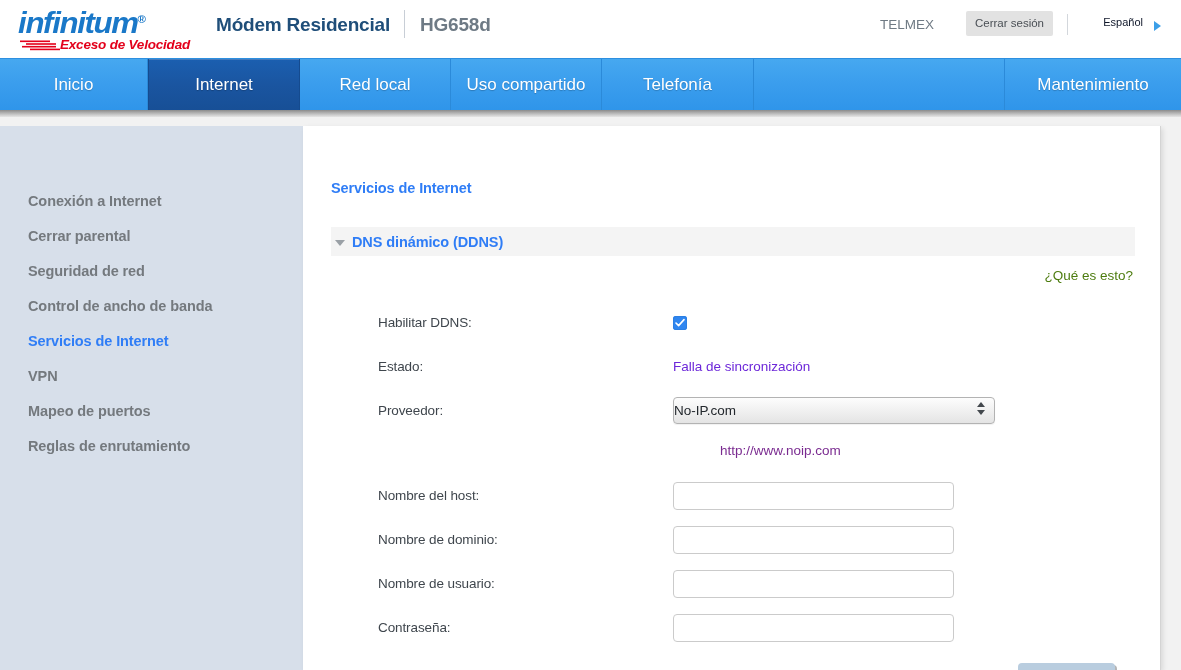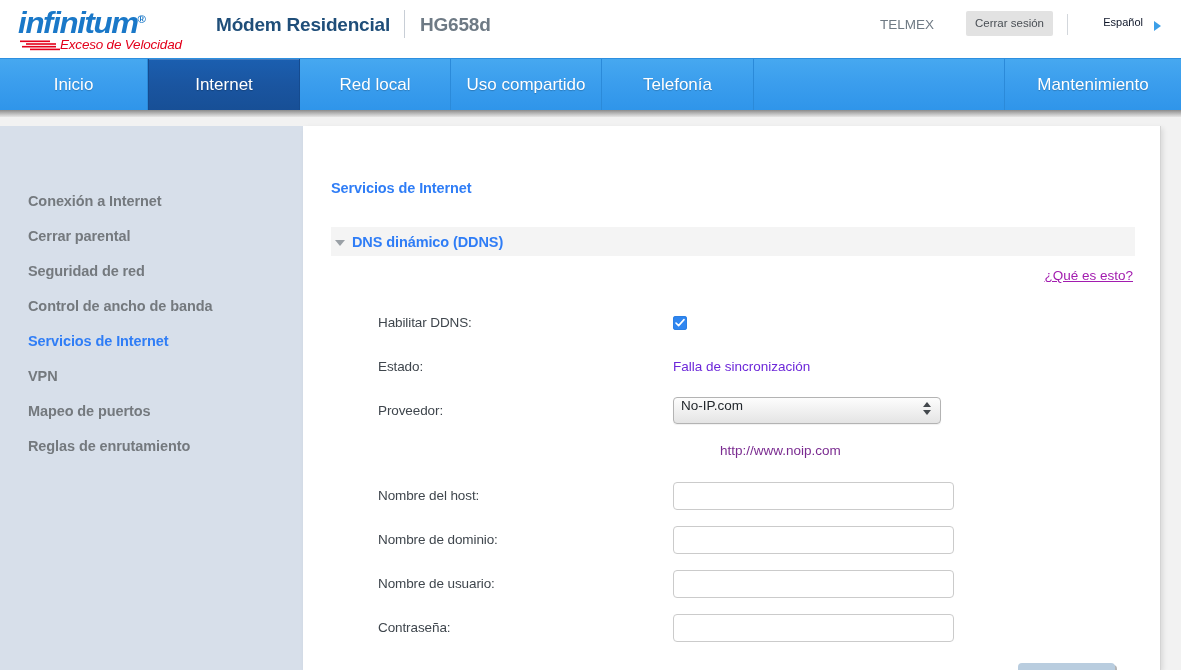--- a/index.html
+++ b/index.html
@@ -31,21 +31,21 @@
   }
   .logo-word .reg { font-size: 11px; vertical-align: 10px; font-style: normal; }
   .logo-tag-wrap {
     position: relative; height: 15px; margin-top: 0px; padding-left: 4px;
   }
   .speed-lines {
     position: absolute; left: 4px; top: 2px; width: 42px; height: 11px;
   }
   .logo-tag {
     position: absolute; left: 44px; top: -1px;
-    font-size: 13.5px; font-weight: normal; font-style: italic;
+    font-size: 13.5px; font-weight: bold; font-style: italic;
     color: #e3001b; letter-spacing: -0.2px; white-space: nowrap;
   }
   .hdr-title {
     position: absolute; left: 216px; top: 14px;
     font-size: 19px; font-weight: bold; color: #1f4e79;
     letter-spacing: -0.2px;
   }
   .hdr-sep {
     position: absolute; left: 404px; top: 10px;
     width: 1px; height: 28px; background: #c8ced6;
@@ -158,22 +158,22 @@
     border-right: 5px solid transparent;
     margin-right: 7px; margin-top: 2px;
   }
   .section-title {
     font-size: 14.5px; font-weight: bold; color: #2f7df6;
     letter-spacing: -0.1px;
   }
 
   .whatis-row { text-align: right; margin-top: 10px; padding-right: 2px; }
   .whatis {
-    font-size: 13.5px; color: #a21caf;
-    text-decoration: underline; cursor: pointer; margin-left: 36px;
+    font-size: 13.5px; color: #4d7c0f;
+    cursor: pointer; margin-left: 36px;
   }
 
   .form { margin-top: 21px; position: relative; }
   .frow { display: flex; align-items: center; height: 35px; margin-bottom: 9px; }
   .flabel {
     width: 342px; padding-left: 47px;
     font-size: 13.5px; color: #3f464d; letter-spacing: -0.1px;
   }
   .fctrl { flex: 1; display: flex; align-items: center; }
 
@@ -181,26 +181,26 @@
     width: 14px; height: 14px; border-radius: 3px;
     background: #2f86f0;
     position: relative; cursor: pointer;
     box-shadow: inset 0 0 0 1px #2b7fe3;
   }
   .chk svg { position: absolute; left: 2px; top: 2px; }
 
   .static-val { font-size: 13.5px; color: #6d28d9; }
 
   .sel {
-    width: 268px; height: 27px;
+    width: 322px; height: 27px;
     background: linear-gradient(to bottom, #fdfdfd 0%, #f0f0f0 52%, #e4e4e4 100%);
     border: 1px solid #b3b3b3; border-radius: 4px;
     font-size: 13.5px; color: #23282d;
-    display: flex; 
-    padding-left: 7px; position: relative; cursor: pointer;
+    display: flex; align-items: center;
+    position: relative; cursor: pointer;
     box-shadow: 0 1px 1px rgba(0,0,0,0.06);
   }
   .sel-arrows {
     position: absolute; right: 9px; top: 4px;
     display: flex; flex-direction: column; align-items: center;
   }
   .sel-arrows .up {
     width: 0; height: 0;
     border-bottom: 5px solid #43484d;
     border-left: 4px solid transparent;

